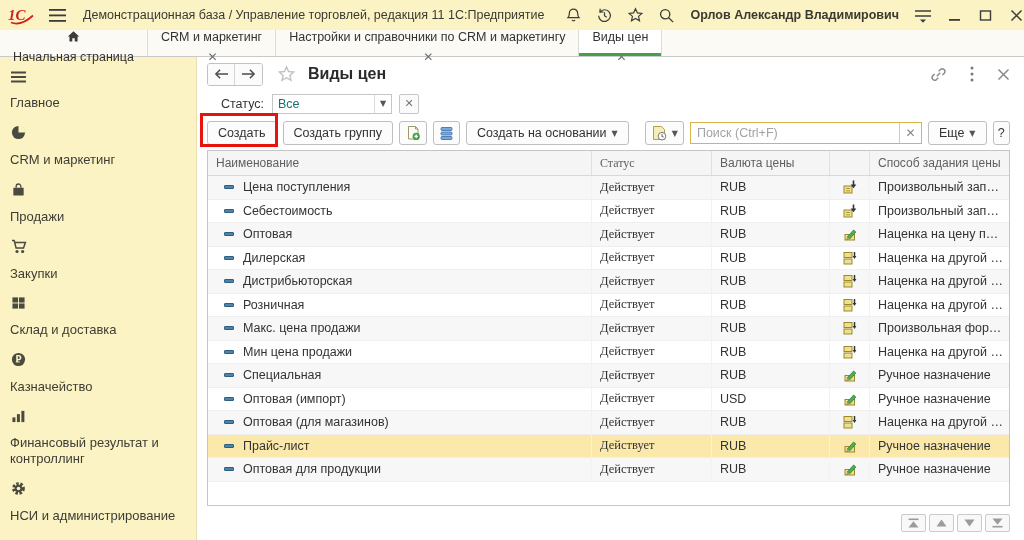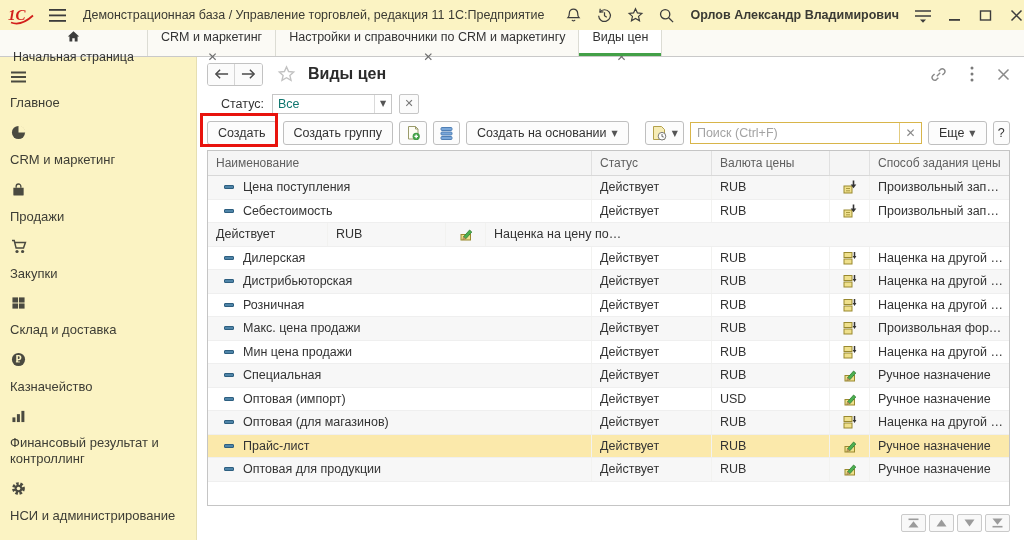--- a/index.html
+++ b/index.html
@@ -65,21 +65,21 @@
   .search-input::placeholder{color:#a3a3a3;}
   .search-clear{width:22px;border:none;border-left:1px solid #e3cc80;background:#fff;color:#888;font-size:12px;cursor:pointer;padding:0;}
   .help{width:26px;justify-content:center;padding:0;}
 
   
   .grid{flex:1;margin:0 14px 0 10px;border:1px solid #c5c5c5;overflow:hidden;display:flex;flex-direction:column;background:#fff;}
   .thead{display:flex;background:#f5f5f5;border-bottom:1px solid #d8d8d8;height:25px;flex:none;}
   .th{font-size:12px;color:#5f5f5f;display:flex;align-items:center;padding-left:8px;border-right:1px solid #e0e0e0;cursor:pointer;}
   .th:last-child{border-right:none;}
   .c-name{width:384px;flex:none;}
-  .c-status{width:120px;flex:none;}
+  .c-status{width:120px;flex:none;font-family:Liberation Serif, serif;}
   .c-curr{width:118px;flex:none;}
   .c-icn{width:40px;flex:none;padding-left:0;justify-content:center;}
   .c-method{flex:1;min-width:0;}
   .tbody{flex:1;overflow:hidden;}
   .trow{display:flex;height:23.5px;border-bottom:1px solid #efefef;background:#fff;cursor:pointer;}
   .trow.alt{background:#f7f7f7;}
   .trow.selected{background:var(--selection-yellow);}
   .td{font-size:12.5px;color:#333;display:flex;align-items:center;padding-left:8px;white-space:nowrap;overflow:hidden;border-right:1px solid #f2f2f0;}
   .td:last-child{border-right:none;}
   .td.c-name{padding-left:16px;gap:9px;}
@@ -427,20 +427,24 @@
                     <rect x="1" y="6" width="8" height="7" fill="#efe08c" stroke="#99892e"></rect>
                     <path d="M3 8.5 h4 M3 10.8 h4" stroke="#99892e" stroke-width="0.8"></path>
                     <path d="M10.5 0.5 v4.5" stroke="#333" stroke-width="1.6"></path>
                     <path d="M7.7 4.5 h5.6 L10.5 8.3 Z" fill="#333"></path>
                   </svg>
                 </span>
               </div>
               <div class="td c-method">Произвольный запр…</div>
             </div>
             <div class="trow alt">
+              <div class="td c-name">
+                <span class="dash"></span>
+                <span>Оптовая</span>
+              </div>
               <div class="td c-status">Действует</div>
               <div class="td c-curr">RUB</div>
               <div class="td c-icn">
                 <span class="icn">
                   <svg width="14" height="14" viewBox="0 0 14 14">
                     <rect x="2" y="7.5" width="9.5" height="5.5" fill="#efe08c" stroke="#99892e"></rect>
                     <path d="M4.5 9.8 L10.6 3 L12.8 5 L6.8 11.8 Z" fill="#4caf50" stroke="#2e7d32" stroke-width="0.8"></path>
                     <path d="M4.5 9.8 L3.7 12.7 L6.8 11.8 Z" fill="#cfa96b" stroke="#8a6d3b" stroke-width="0.5"></path>
                   </svg>
                 </span>

